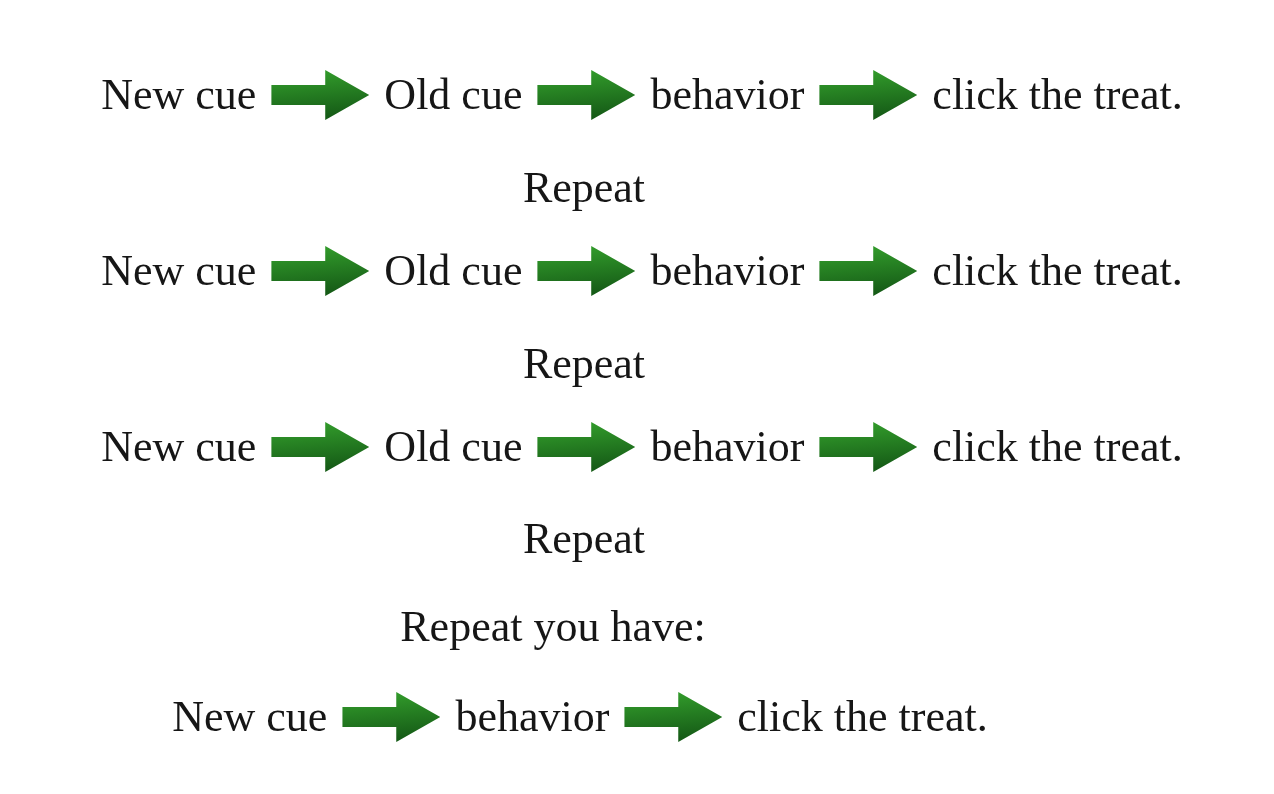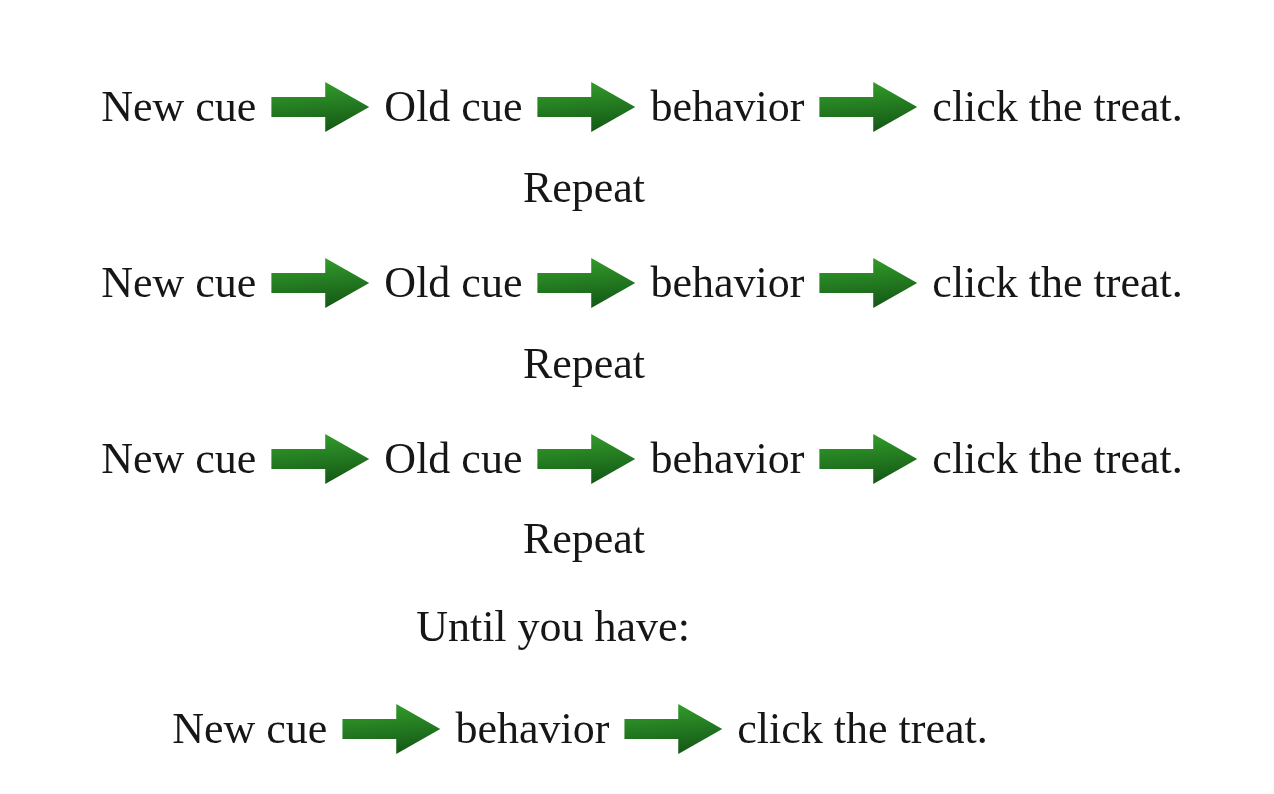--- a/index.html
+++ b/index.html
@@ -19,21 +19,21 @@
   .row {
     position: absolute;
     left: 50%;
     height: 62px;
     display: flex;
     align-items: center;
     white-space: nowrap;
     font-size: 44px;
     line-height: 1;
   }
-  .seq { gap: 15px; margin-top: 12px; }
+  .seq { gap: 15px; }
   .arrow-icon {
     width: 98px;
     height: 50px;
     flex: 0 0 auto;
     display: block;
   }
   
   .r1 { top: 64px;  transform: translateX(calc(-50% + 5px)); }
   .r2 { top: 157px; transform: translateX(calc(-50% - 53px)); }
   .r3 { top: 240px; transform: translateX(calc(-50% + 5px)); }
@@ -112,21 +112,21 @@
         <polygon points="0,15 54,15 54,0 98,25 54,50 54,35 0,35" fill="url(#arrowGrad)"></polygon>
       </svg>
     <span>click the treat.</span>
   </div>
 
   <div class="row r6">
     <span>Repeat</span>
   </div>
 
   <div class="row r7">
-    <span>Until you have:</span>
+    <span>Repeat you have:</span>
   </div>
 
   <div class="row seq r8">
     <span>New cue</span>
     <svg class="arrow-icon" viewBox="0 0 98 50">
         <polygon points="0,15 54,15 54,0 98,25 54,50 54,35 0,35" fill="url(#arrowGrad)"></polygon>
       </svg>
     <span>behavior</span>
     <svg class="arrow-icon" viewBox="0 0 98 50">
         <polygon points="0,15 54,15 54,0 98,25 54,50 54,35 0,35" fill="url(#arrowGrad)"></polygon>

